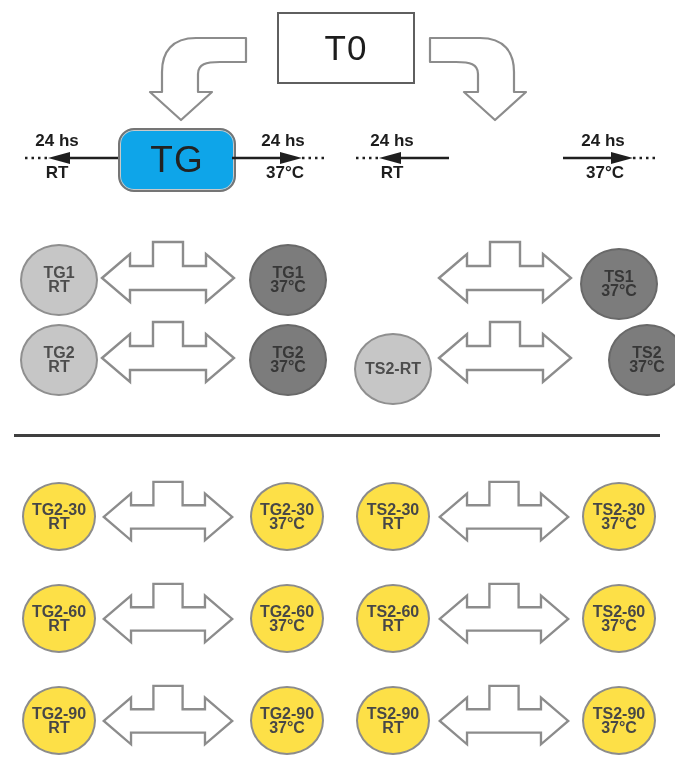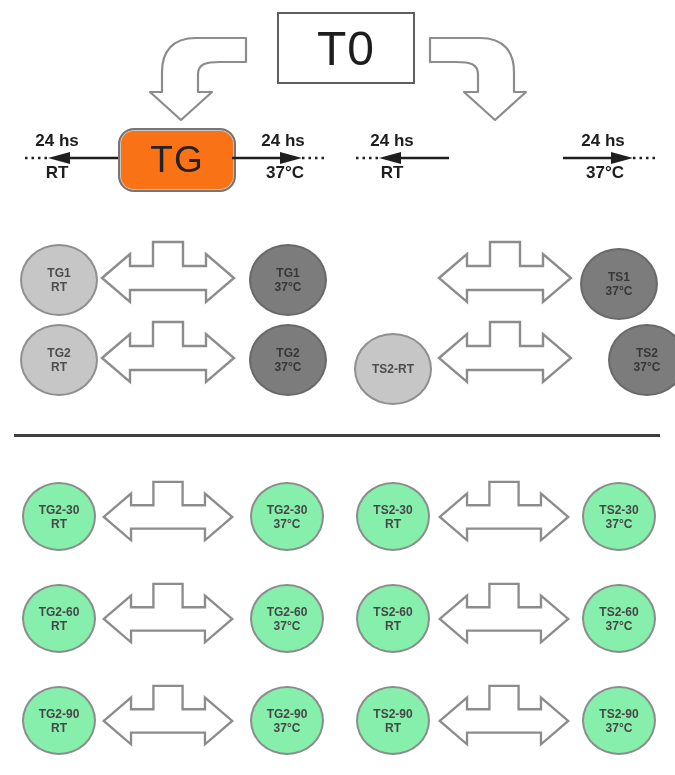--- a/index.html
+++ b/index.html
@@ -10,25 +10,25 @@
     font-family:"Liberation Sans", sans-serif;
     color:#1f1f1f;
     overflow:hidden;
   }
 
   
   .t0-box{
     position:absolute;left:277px;top:12px;width:134px;height:68px;
     background:#ffffff;border:2px solid #5f5f5f;
     display:flex;align-items:center;justify-content:center;
-    font-size:48px;color:#1d1d1d;letter-spacing:1px;
+    font-size:35px;color:#1d1d1d;letter-spacing:1px;
   }
   .stage-box{
     position:absolute;top:128px;width:114px;height:60px;
-    background:#f97316;border:2.5px solid #757575;border-radius:16px;
+    background:#0ea5e9;border:2.5px solid #757575;border-radius:16px;
     display:flex;align-items:center;justify-content:center;
     font-size:37px;color:#222;letter-spacing:1px;
     box-shadow:inset 0 0 0 1px #c9c9c9;
   }
 
   
   .wing-label{
     position:absolute;width:58px;text-align:center;
     font-size:17px;font-weight:700;color:#1d1d1d;
   }
@@ -38,28 +38,28 @@
     position:absolute;left:0;width:675px;text-align:center;
   }
   .hhtf-title{top:192px;font-size:27px;font-weight:400;color:#2a2a2a;letter-spacing:.5px;}
   .pvp-title{top:446px;font-size:29px;font-weight:700;color:#222;}
 
   
   .circle{
     position:absolute;border-radius:50%;
     display:flex;align-items:center;justify-content:center;text-align:center;
   }
-  .circle .lbl{font-size:12px;font-weight:700;line-height:14px;}
+  .circle .lbl{font-size:16px;font-weight:700;line-height:14px;}
   .circle .lbl span{display:block;}
   .hhtf-c{width:74px;height:68px;}
   .light{background:#c6c6c6;border:2px solid #8f8f8f;}
   .light .lbl{color:#4d4d4d;}
   .dark{background:#7c7c7c;border:2px solid #696969;}
   .dark .lbl{color:#373737;}
-  .pvp-c{width:70px;height:65px;background:#86efac;border:2px solid #8c8c8c;}
+  .pvp-c{width:70px;height:65px;background:#fde047;border:2px solid #8c8c8c;}
   .pvp-c .lbl{color:#474747;}
 
   .divider{
     position:absolute;left:14px;top:434px;width:646px;height:3px;
     background:#3f3f3f;
   }
 
   svg.icon{position:absolute;display:block;overflow:visible;}
   .flip{transform:scaleX(-1);}
 </style>

